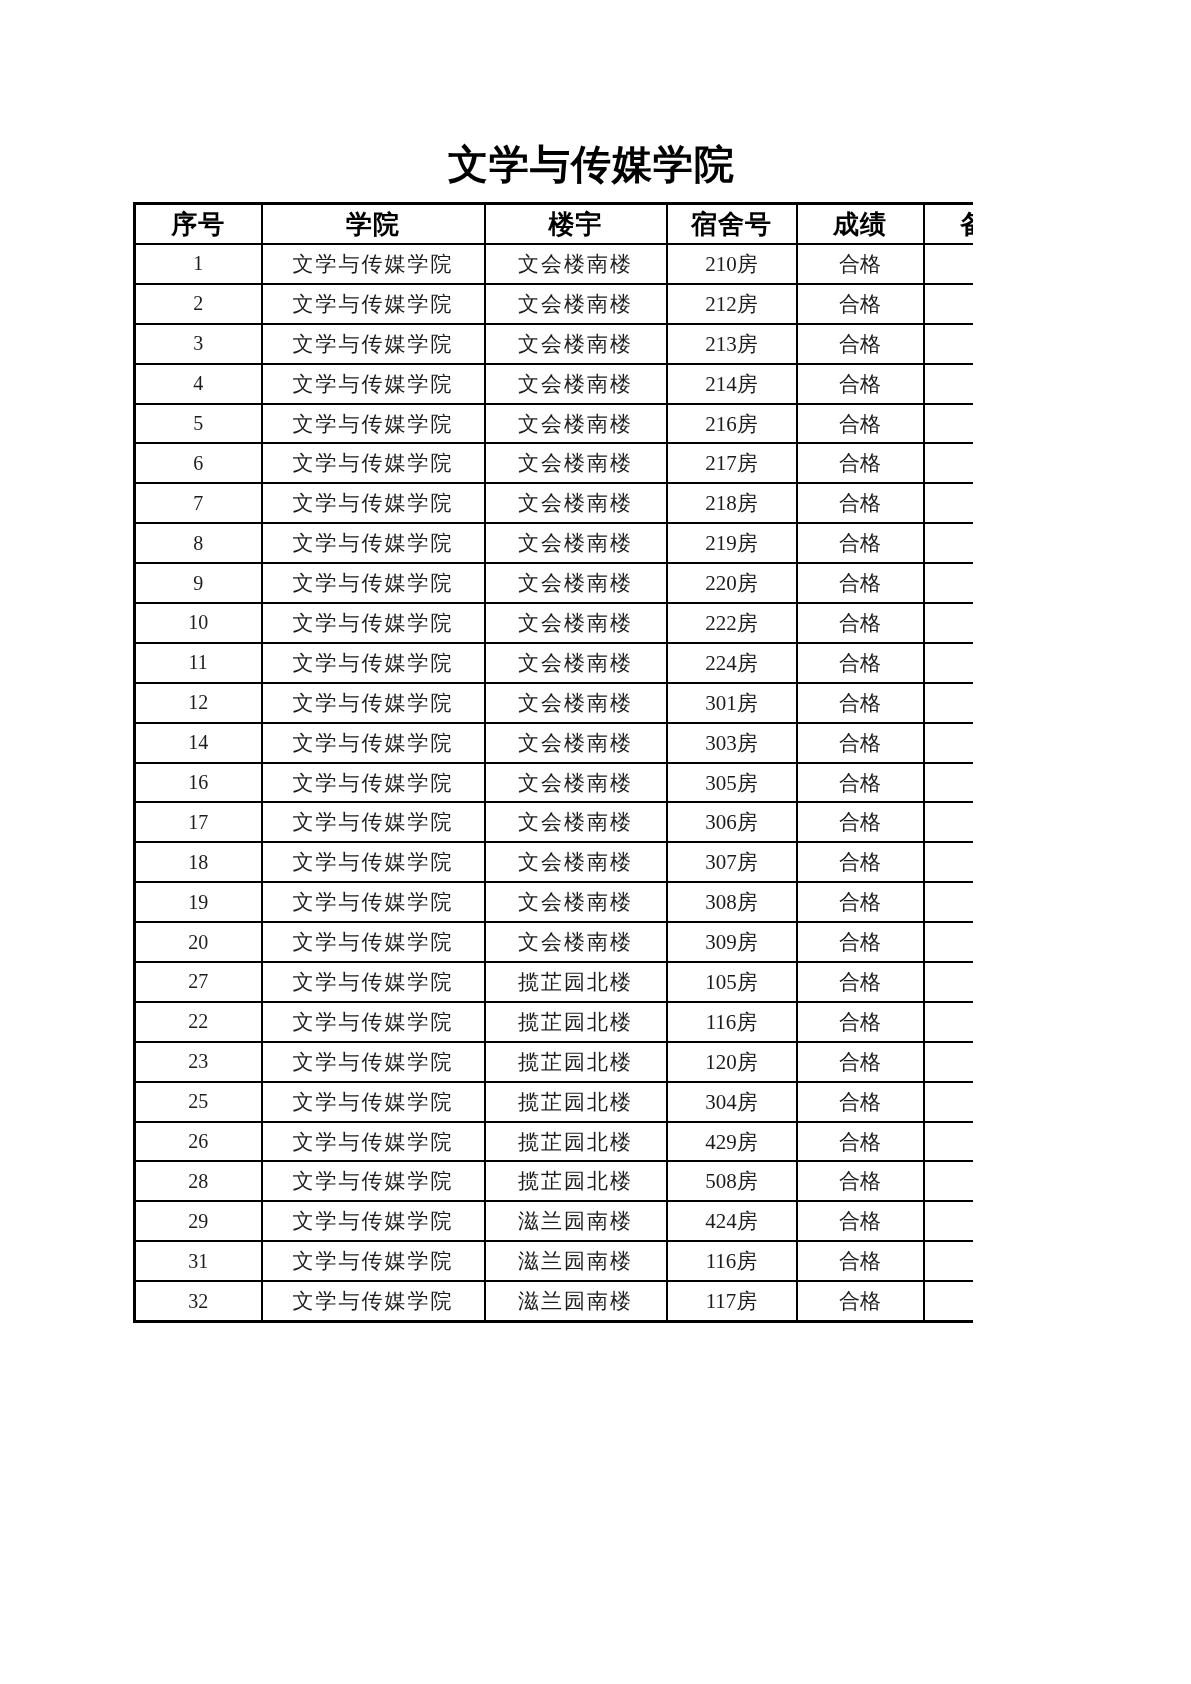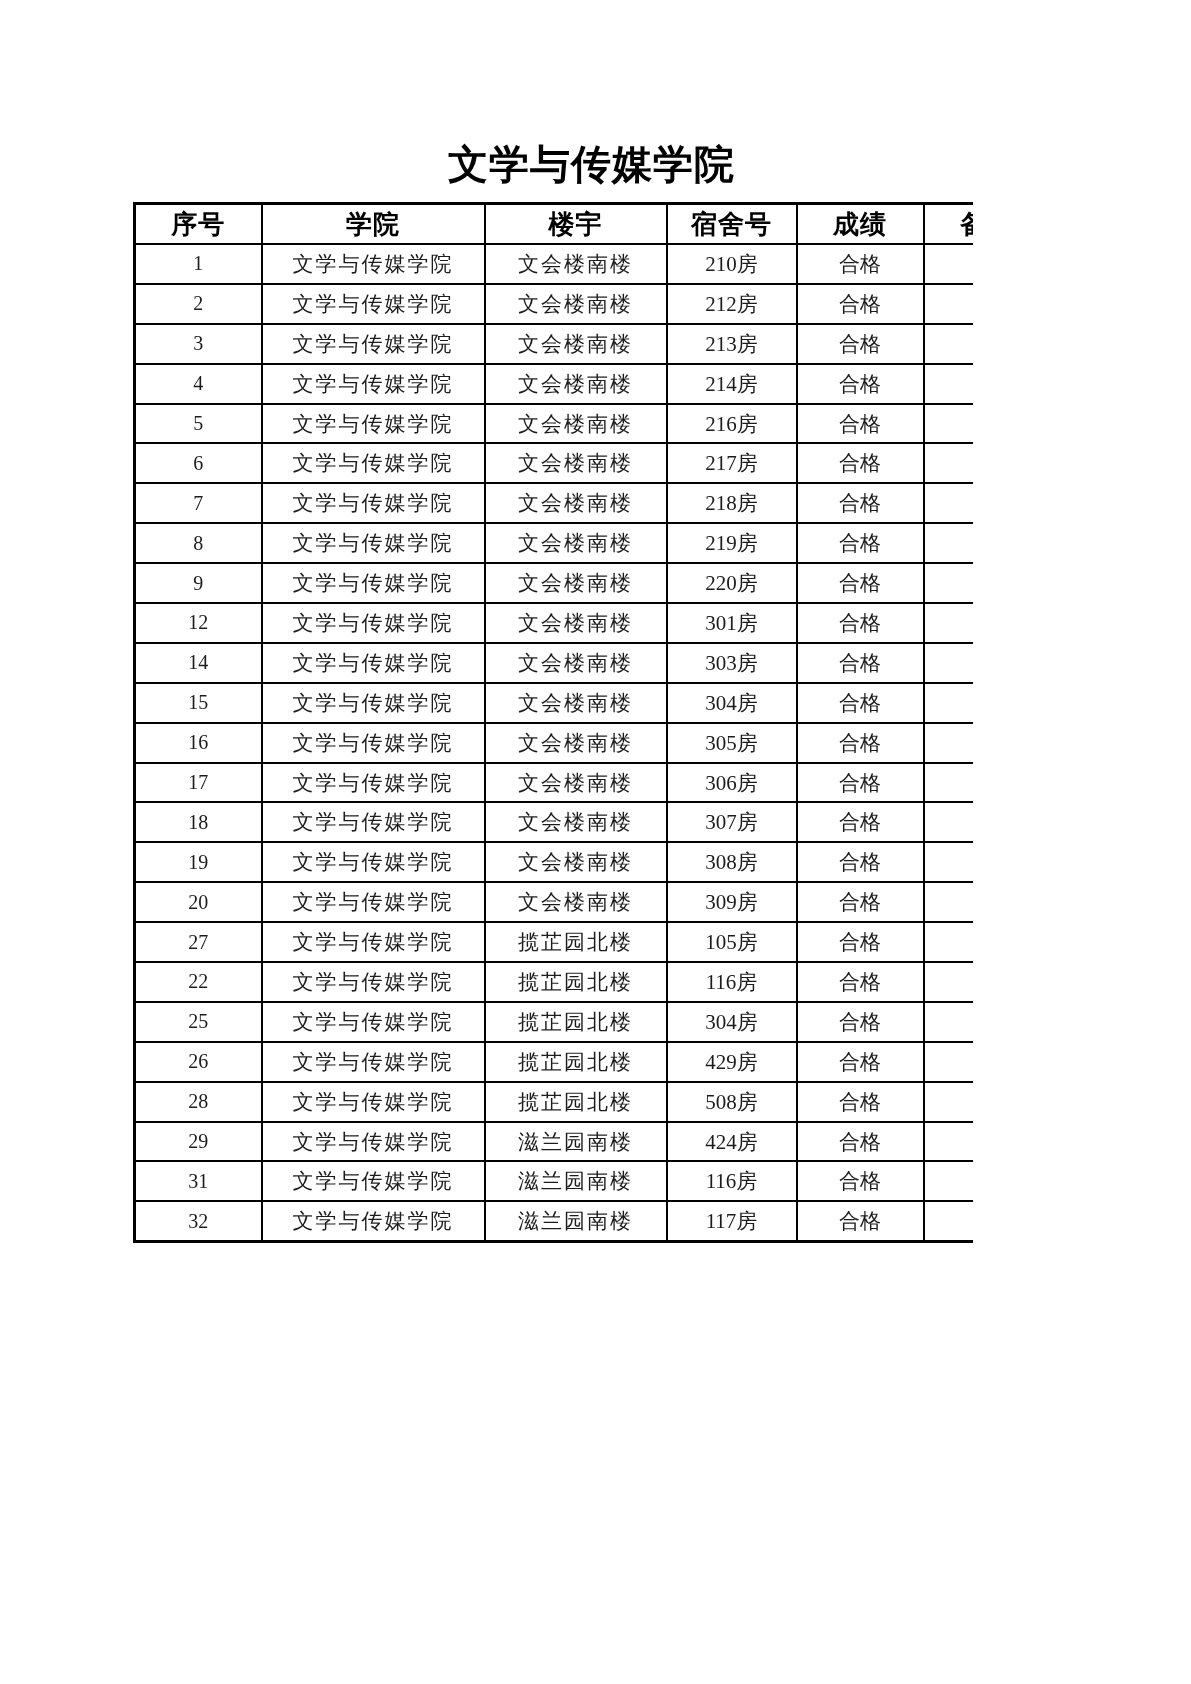--- a/index.html
+++ b/index.html
@@ -162,44 +162,52 @@
         </tr>
         <tr>
           <td>9</td>
           <td>文学与传媒学院</td>
           <td>文会楼南楼</td>
           <td>220房</td>
           <td>合格</td>
           <td></td>
         </tr>
         <tr>
+          <td>10</td>
+          <td>文学与传媒学院</td>
+          <td>文会楼南楼</td>
+          <td>222房</td>
+          <td>合格</td>
+          <td></td>
+        </tr>
+        <tr>
+          <td>11</td>
+          <td>文学与传媒学院</td>
+          <td>文会楼南楼</td>
+          <td>224房</td>
+          <td>合格</td>
+          <td></td>
+        </tr>
+        <tr>
           <td>12</td>
           <td>文学与传媒学院</td>
           <td>文会楼南楼</td>
           <td>301房</td>
           <td>合格</td>
           <td></td>
         </tr>
         <tr>
           <td>14</td>
           <td>文学与传媒学院</td>
           <td>文会楼南楼</td>
           <td>303房</td>
           <td>合格</td>
           <td></td>
         </tr>
         <tr>
-          <td>15</td>
-          <td>文学与传媒学院</td>
-          <td>文会楼南楼</td>
-          <td>304房</td>
-          <td>合格</td>
-          <td></td>
-        </tr>
-        <tr>
           <td>16</td>
           <td>文学与传媒学院</td>
           <td>文会楼南楼</td>
           <td>305房</td>
           <td>合格</td>
           <td></td>
         </tr>
         <tr>
           <td>17</td>
           <td>文学与传媒学院</td>
@@ -238,20 +246,28 @@
           <td>揽芷园北楼</td>
           <td>105房</td>
           <td>合格</td>
           <td></td>
         </tr>
         <tr>
           <td>22</td>
           <td>文学与传媒学院</td>
           <td>揽芷园北楼</td>
           <td>116房</td>
+          <td>合格</td>
+          <td></td>
+        </tr>
+        <tr>
+          <td>23</td>
+          <td>文学与传媒学院</td>
+          <td>揽芷园北楼</td>
+          <td>120房</td>
           <td>合格</td>
           <td></td>
         </tr>
         <tr>
           <td>25</td>
           <td>文学与传媒学院</td>
           <td>揽芷园北楼</td>
           <td>304房</td>
           <td>合格</td>
           <td></td>

